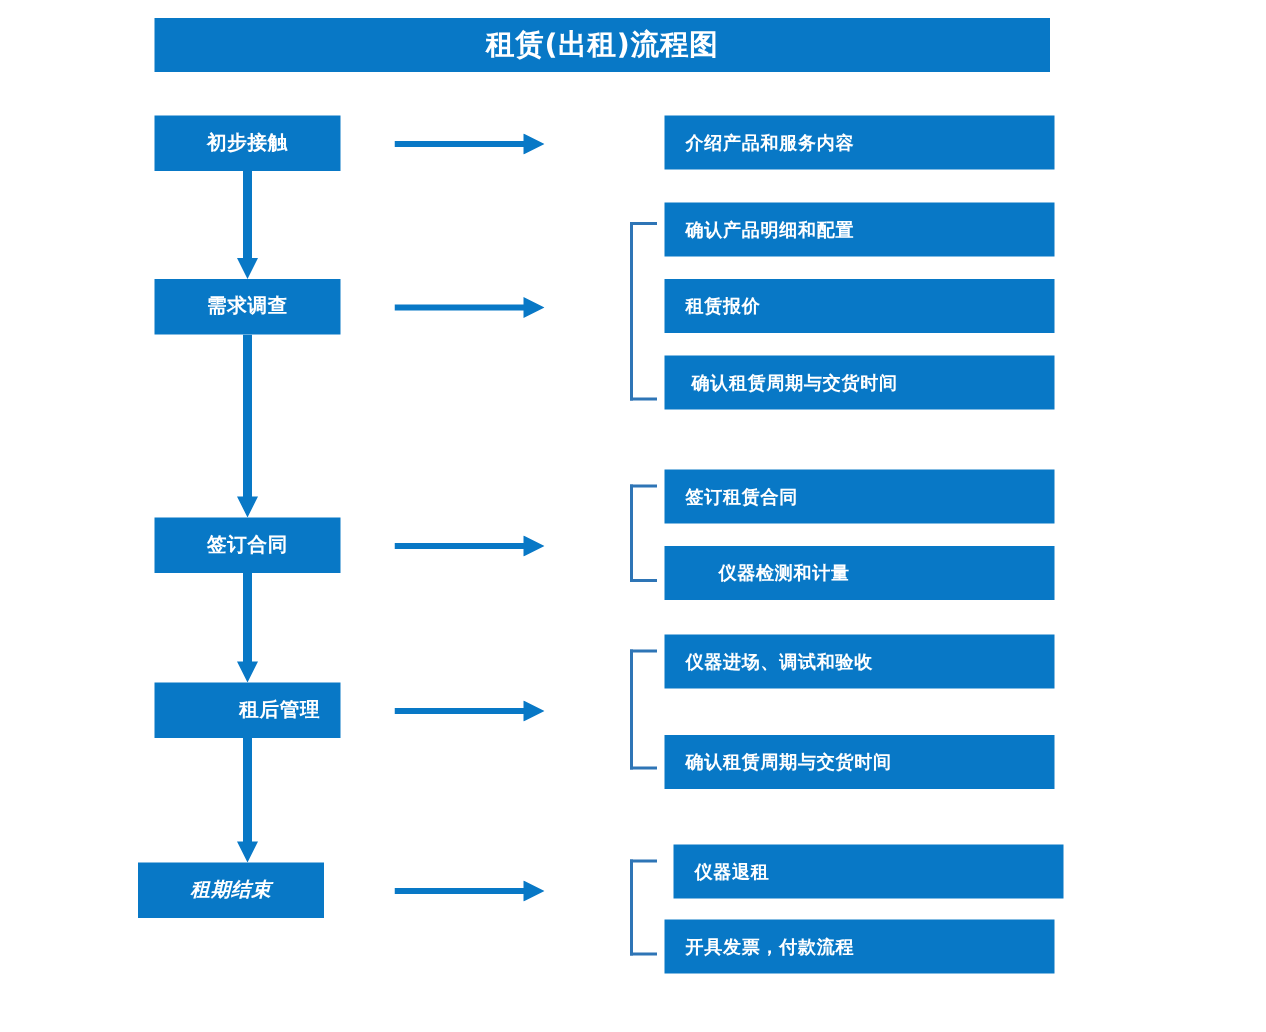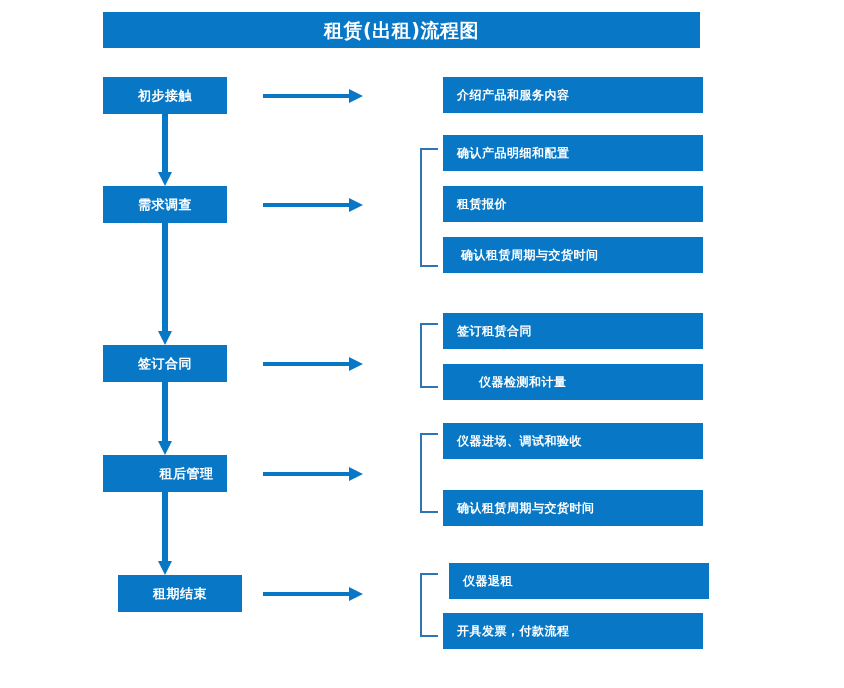--- a/index.html
+++ b/index.html
@@ -75,21 +75,21 @@
 <body>
 
 <div id="canvas">
 
   <div class="box title-bar">租赁(出租)流程图</div>
 
   <div class="box stage-box" style="left:103px; top:77px;">初步接触</div>
   <div class="box stage-box" style="left:103px; top:186px;">需求调查</div>
   <div class="box stage-box" style="left:103px; top:345px;">签订合同</div>
   <div class="box stage-box" style="left:103px; top:455px;padding-left:43px;">租后管理</div>
-  <div class="box stage-box" style="left:118px; top:575px;">租期结束</div>
+  <div class="box stage-box" style="left:92px; top:575px;font-style:italic;">租期结束</div>
 
   <div class="box detail-box" style="left:443px; top:77px;">介绍产品和服务内容</div>
 
   <div class="box detail-box" style="left:443px; top:135px;">确认产品明细和配置</div>
   <div class="box detail-box" style="left:443px; top:186px;">租赁报价</div>
   <div class="box detail-box" style="left:443px; top:237px;padding-left:18px;">确认租赁周期与交货时间</div>
 
   <div class="box detail-box" style="left:443px; top:313px;">签订租赁合同</div>
   <div class="box detail-box" style="left:443px; top:364px;padding-left:36px;">仪器检测和计量</div>
 

